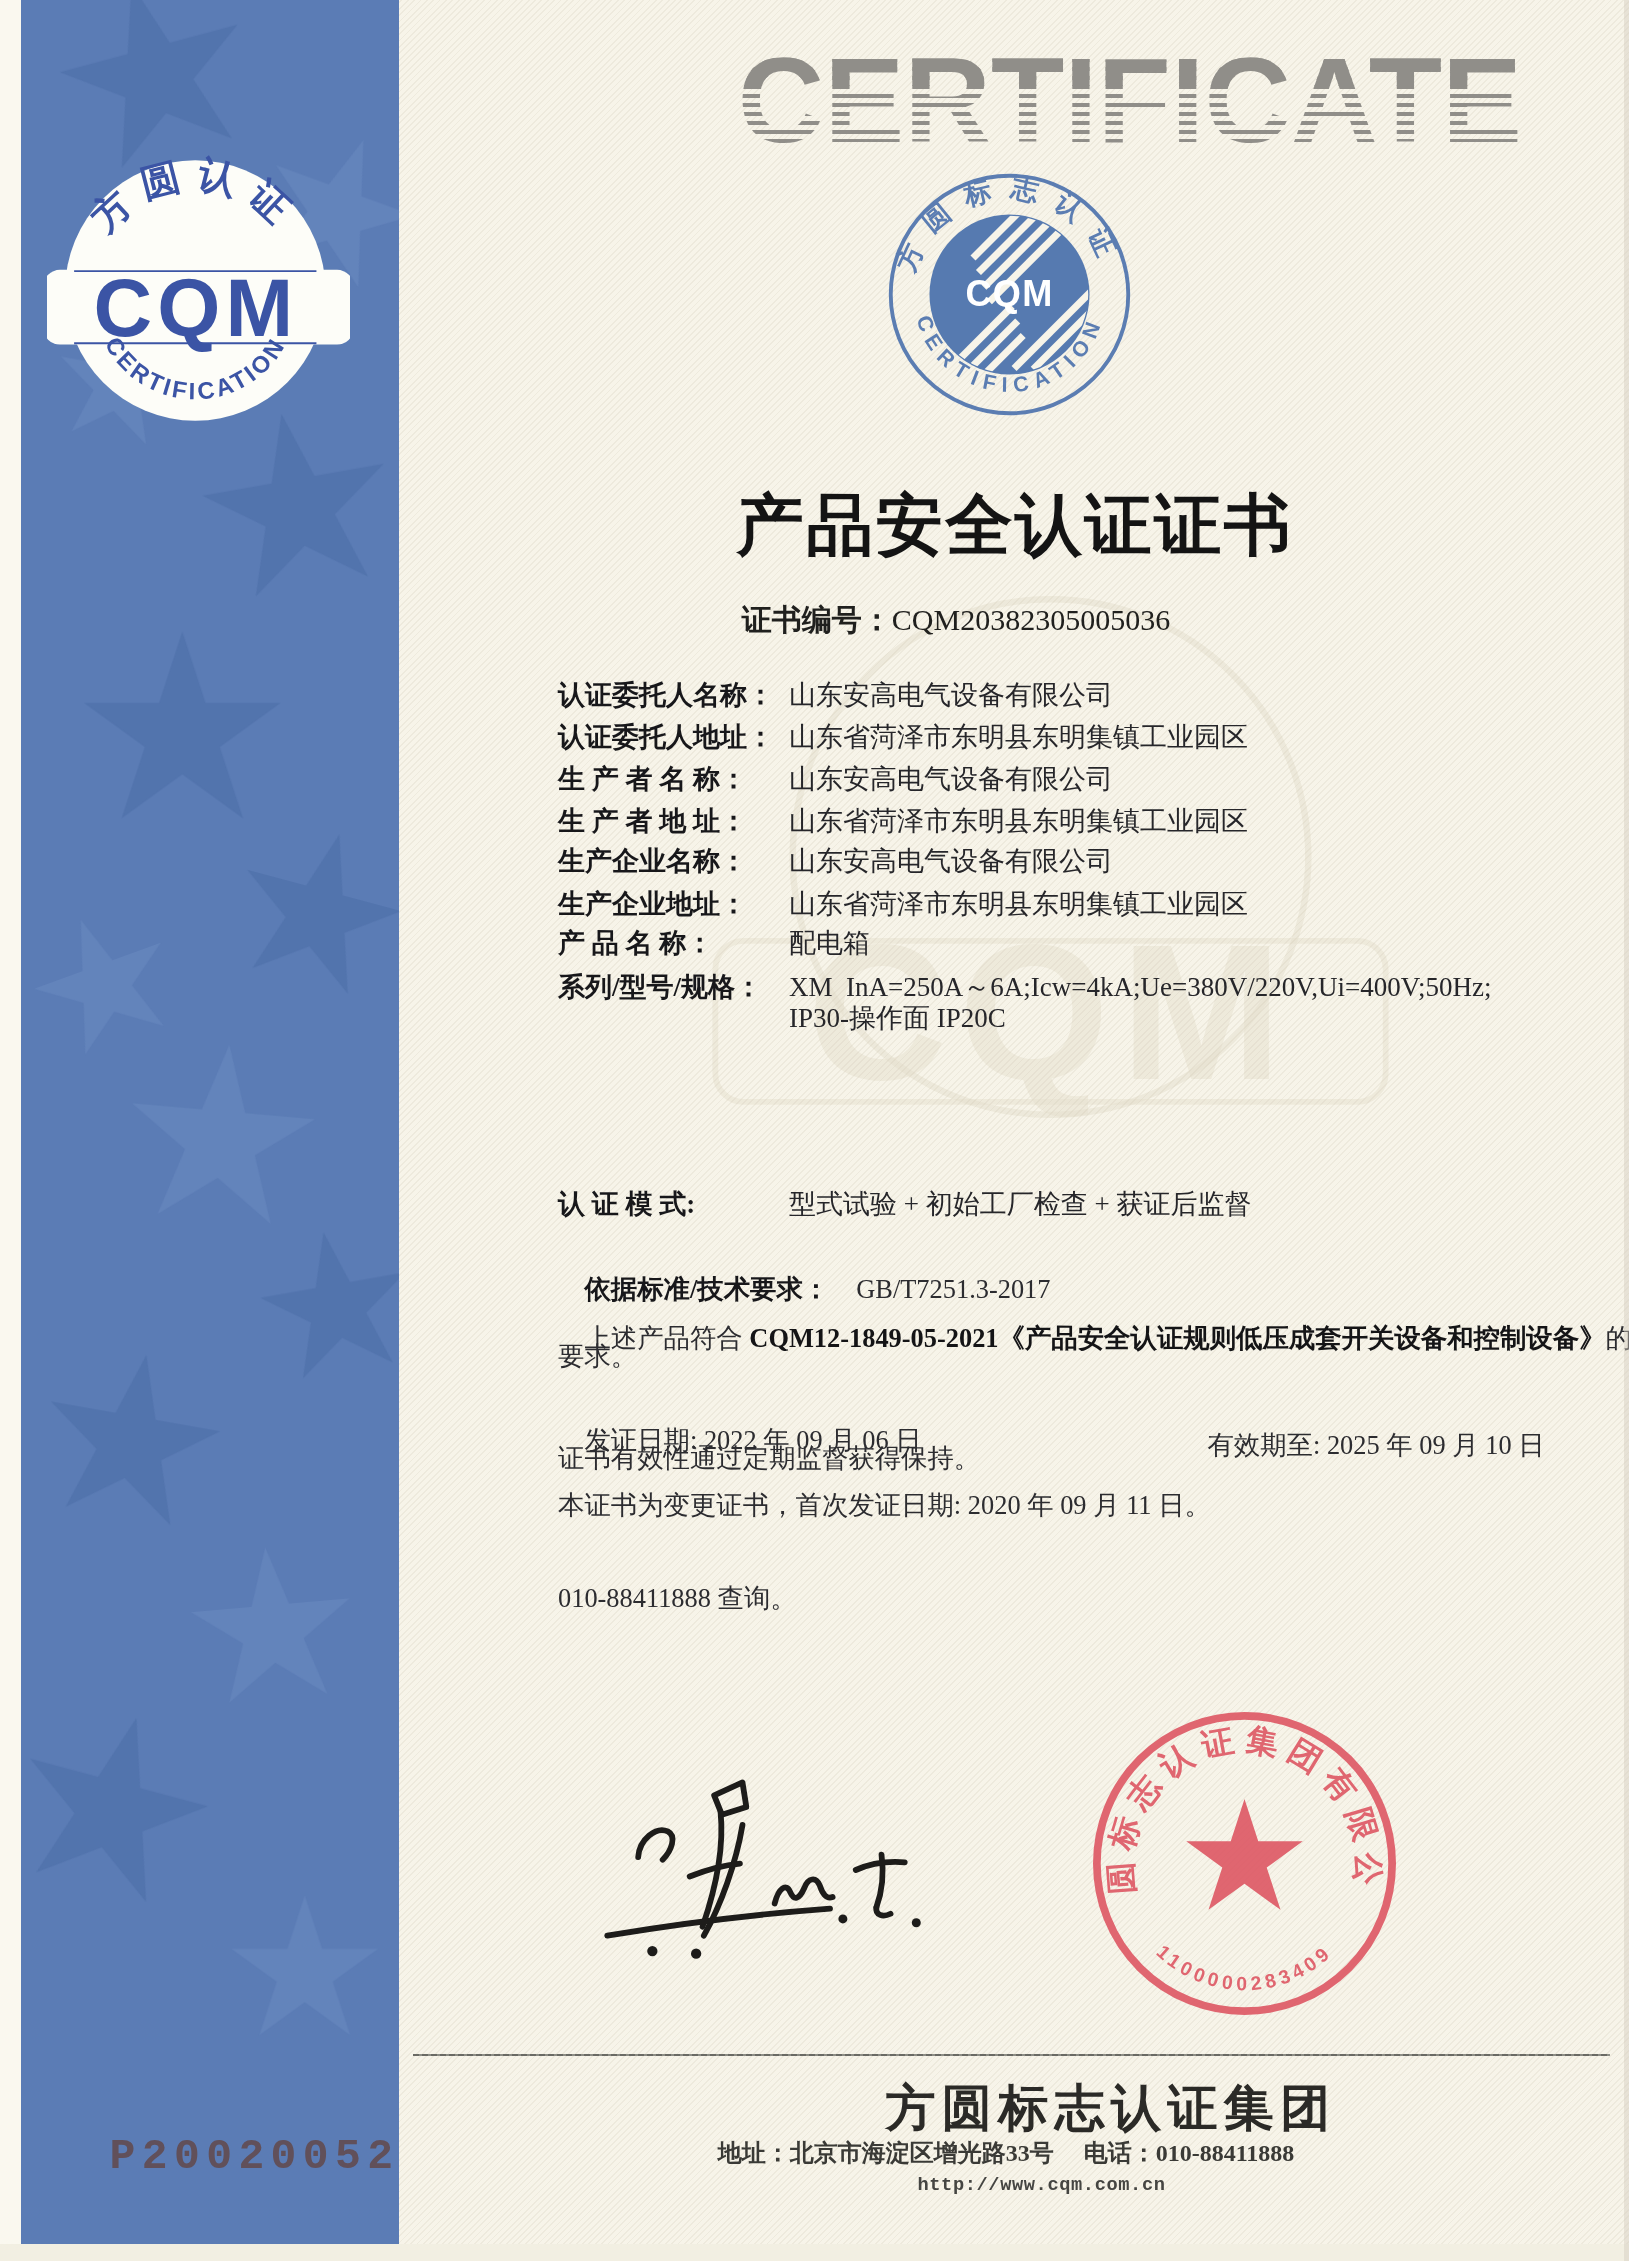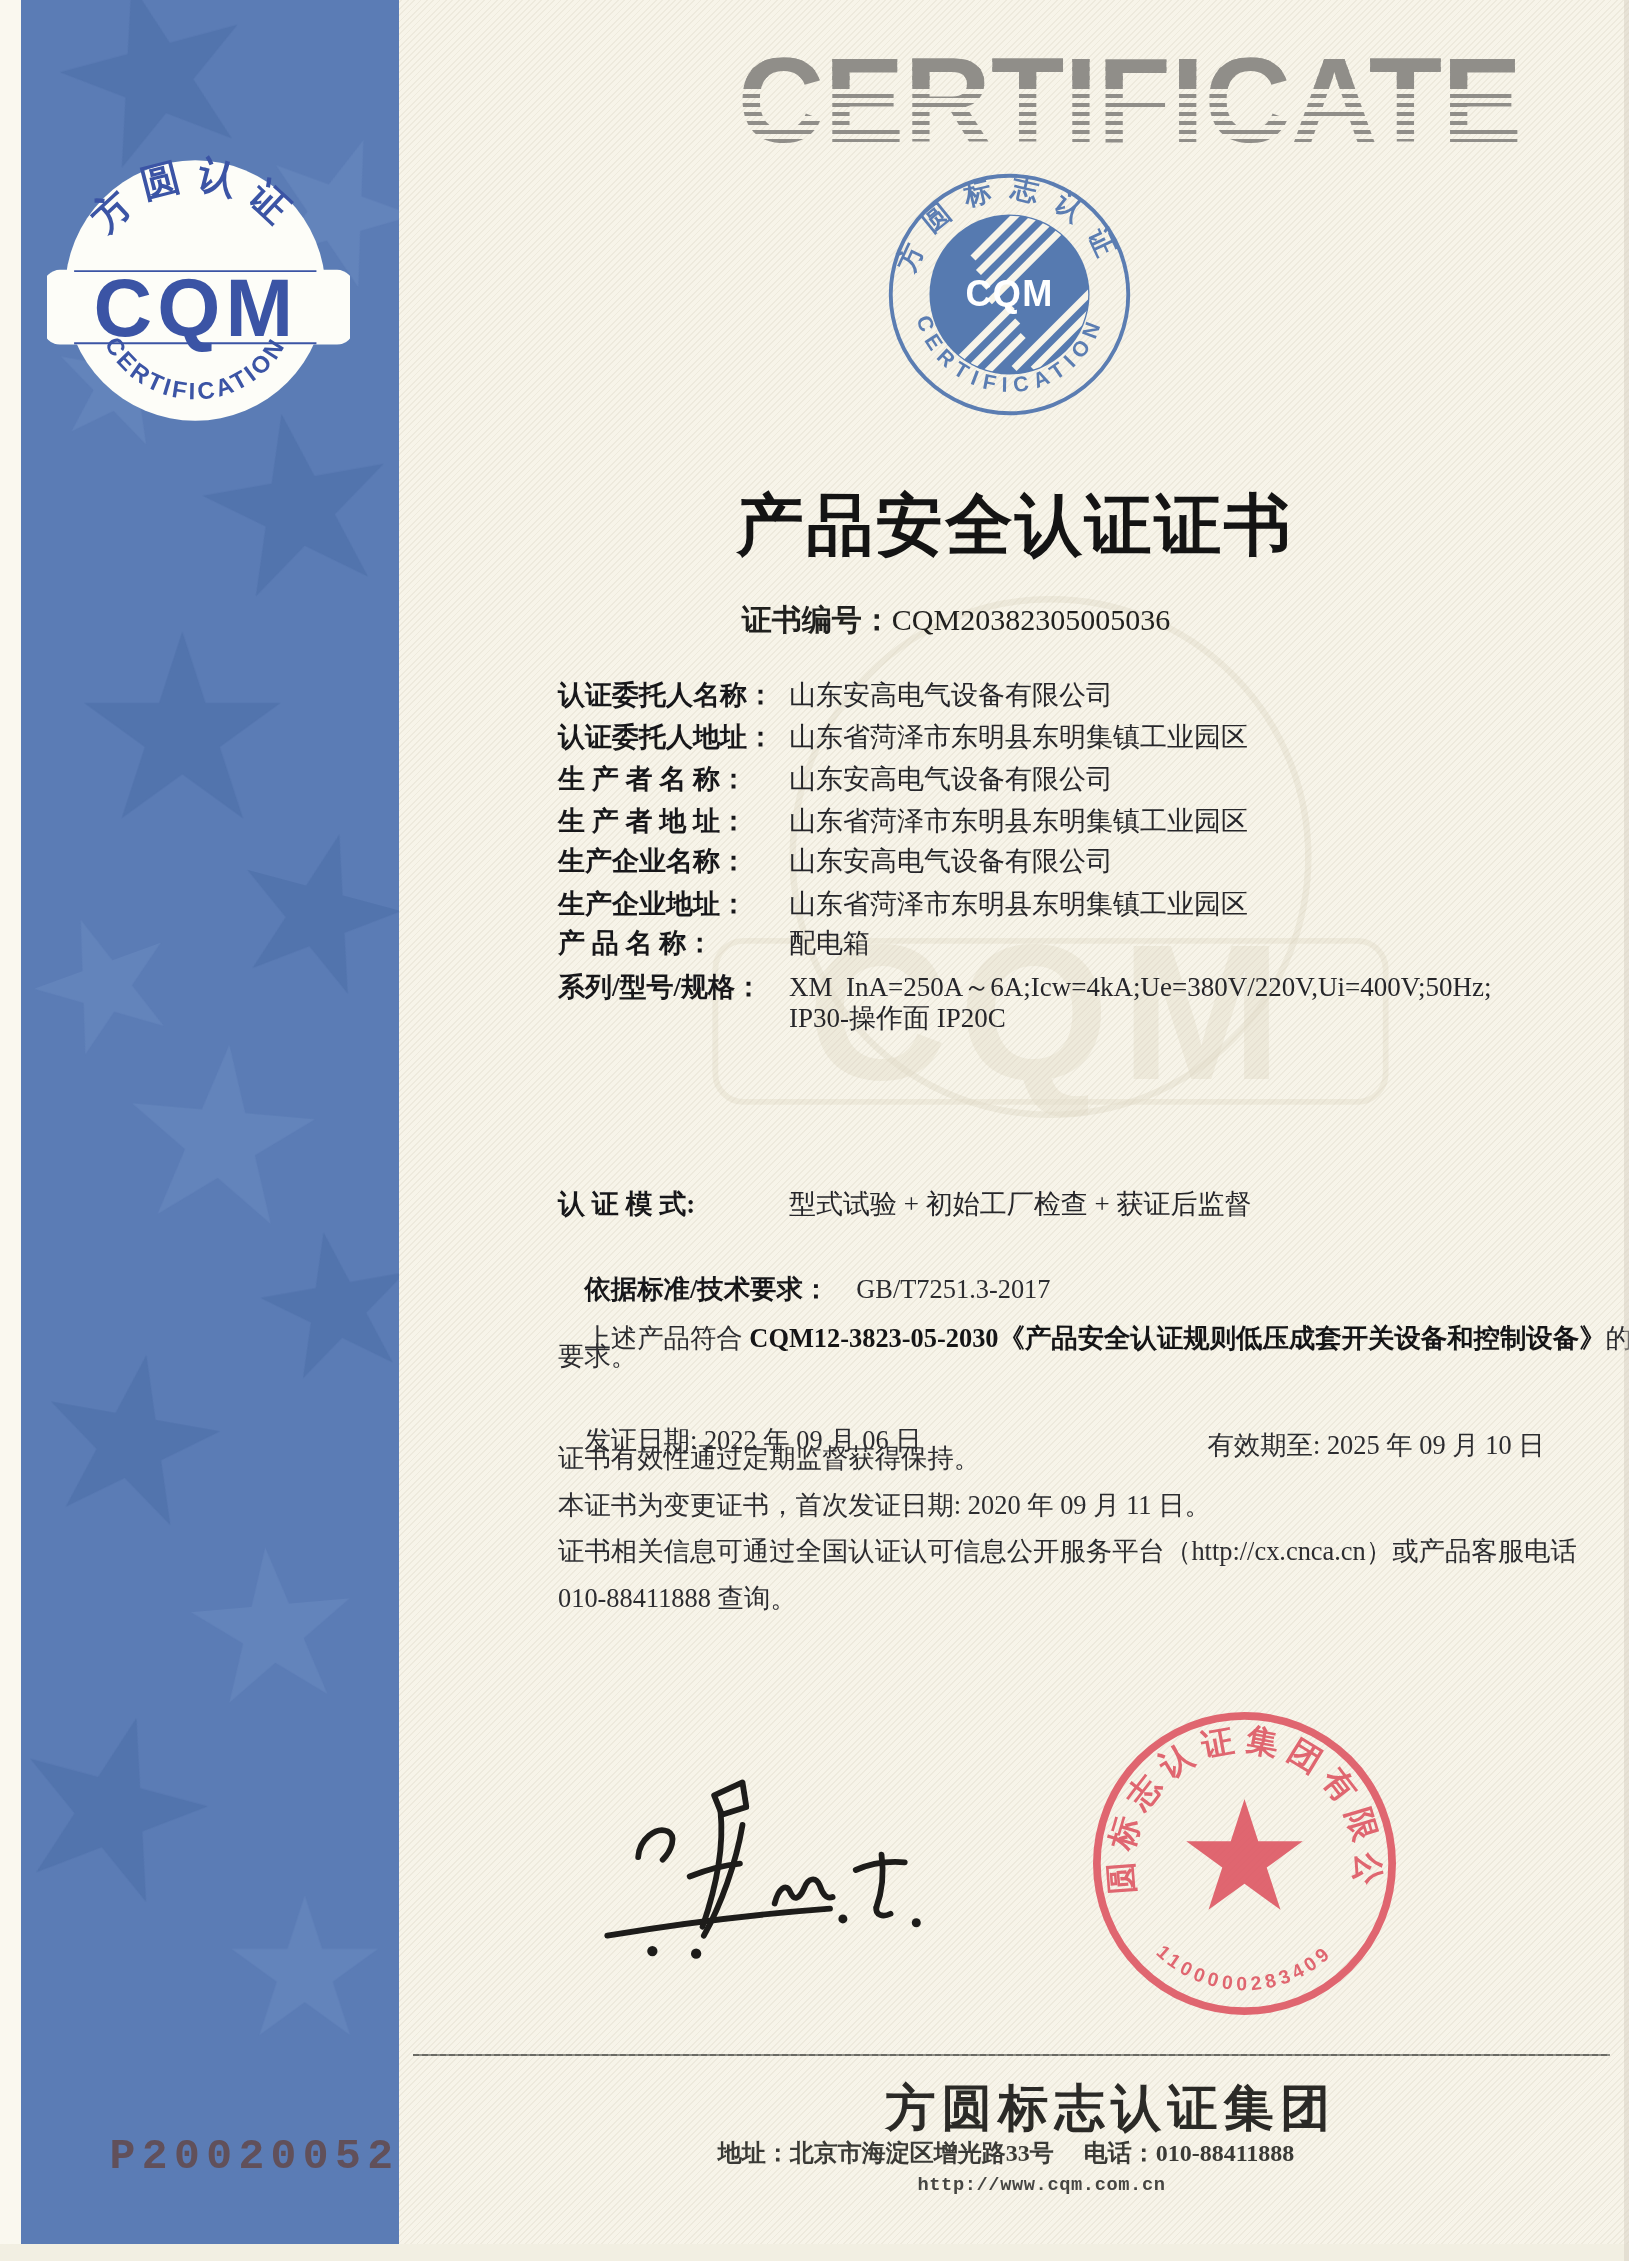--- a/index.html
+++ b/index.html
@@ -167,33 +167,32 @@
   </div>
   <div class="fval2" style="top:1000px">IP30-操作面 IP20C</div>
 
   <div class="frow" style="top:1190px">
     <span class="flabel">认 证 模 式:</span><span class="fval">型式试验 + 初始工厂检查 + 获证后监督</span>
   </div>
   <div class="bline" style="top:1246px">
     <span class="blab">依据标准/技术要求：</span><span style="display:inline-block;width:27px"></span><span>GB/T7251.3-2017</span>
   </div>
   <div class="bline" style="top:1295px">
-    <span>上述产品符合 </span><b>CQM12-3823-05-2030《产品安全认证规则低压成套开关设备和控制设备》</b><span>的</span>
+    <span>上述产品符合 </span><b>CQM12-1849-05-2021《产品安全认证规则低压成套开关设备和控制设备》</b><span>的</span>
   </div>
   <div class="bline" style="top:1342px">要求。</div>
 
   <div class="bline" style="top:1397px">
     <span>发证日期: </span><span>2022 年 09 月 06 日</span>
   </div>
   <div class="expiry" style="top:1397px">
     <span>有效期至: </span><span>2025 年 09 月 10 日</span>
   </div>
   <div class="bline" style="top:1444px">证书有效性通过定期监督获得保持。</div>
   <div class="bline" style="top:1491px">本证书为变更证书，首次发证日期: 2020 年 09 月 11 日。</div>
-  <div class="bline" style="top:1537px">证书相关信息可通过全国认证认可信息公开服务平台（http://cx.cnca.cn）或产品客服电话</div>
   <div class="bline" style="top:1584px">010-88411888 查询。</div>
 
   <svg width="335" height="206" viewBox="0 0 520 320" style="position:absolute;left:593px;top:1767px;">
     <g fill="none" stroke="#1d1c1a" stroke-width="9" stroke-linecap="round" stroke-linejoin="round">
       <path d="M70,140 C72,112 98,92 116,100 C130,107 122,130 108,144"></path>
       <path d="M188,44 L232,24 L238,62 L200,74 Z"></path>
       <path d="M198,70 C204,130 190,190 170,248"></path>
       <path d="M232,90 C222,150 198,215 172,262"></path>
       <path d="M150,170 C180,158 206,152 228,150"></path>
       <path d="M22,262 C130,244 260,228 368,220"></path>

